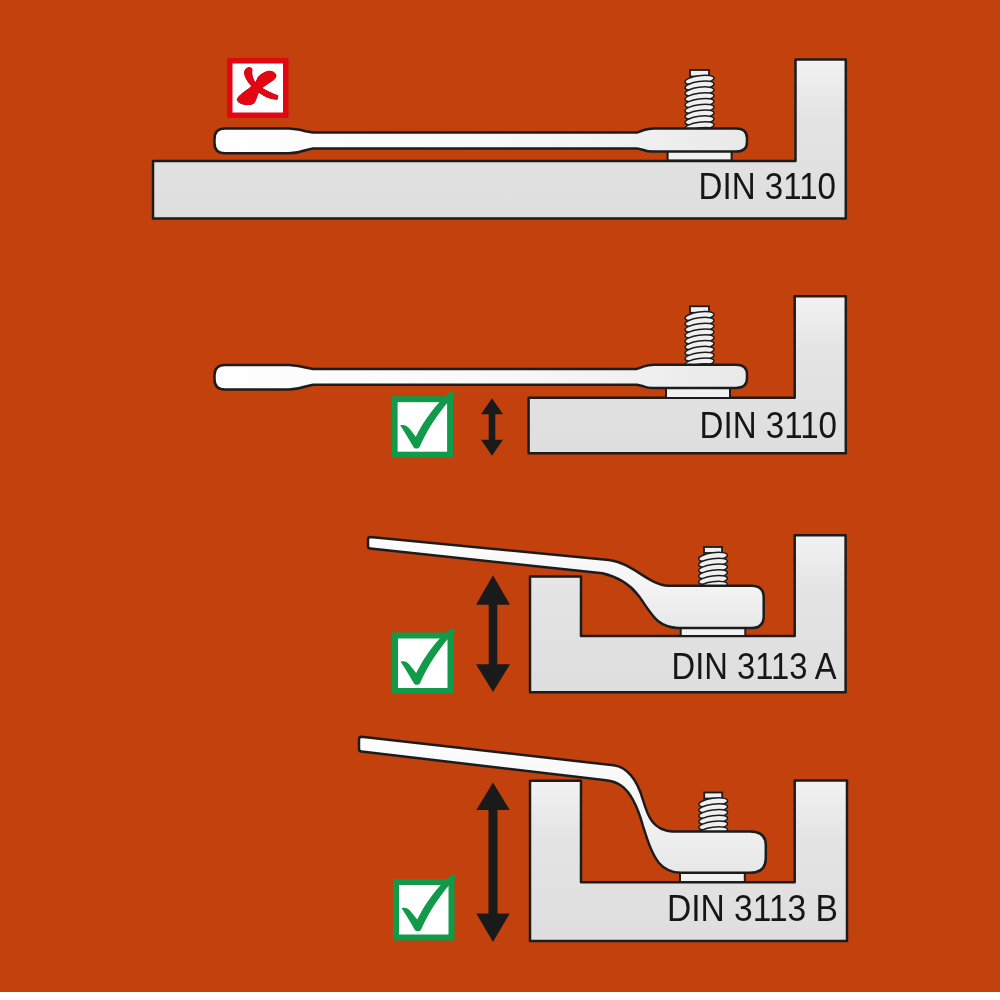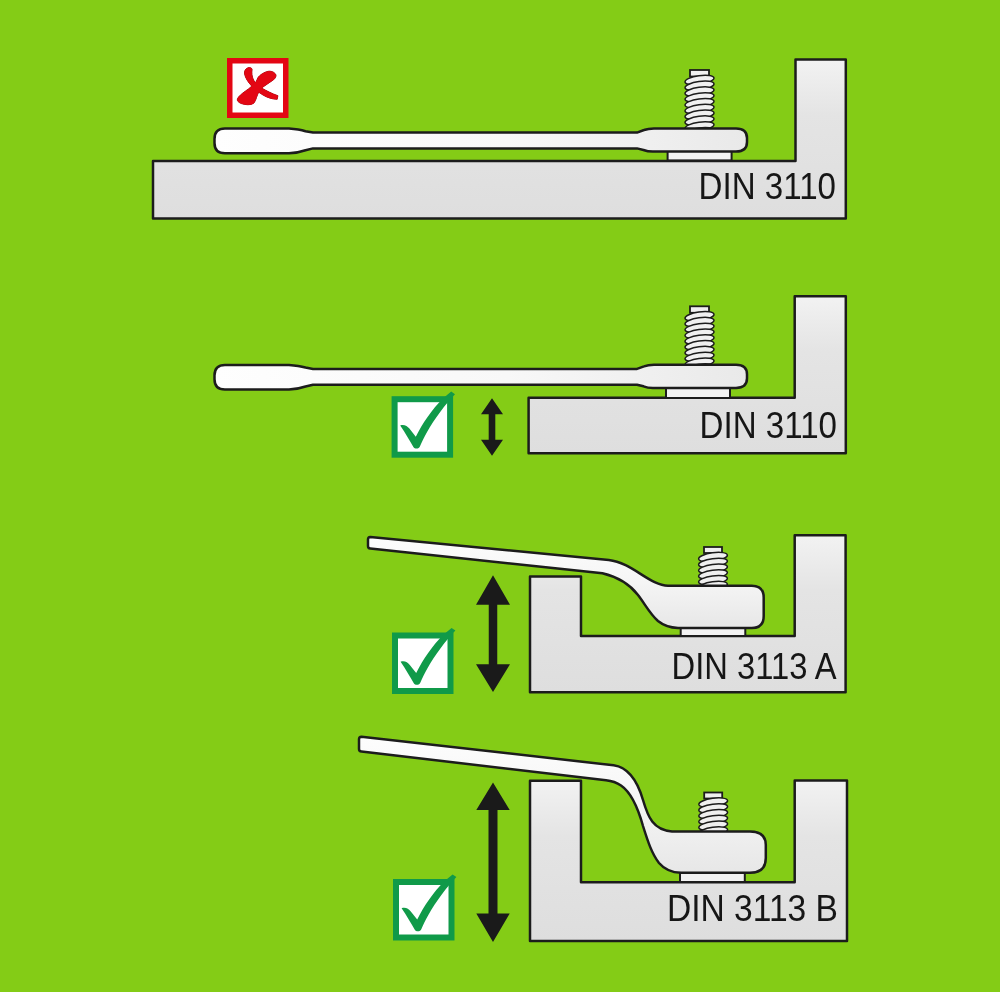--- a/index.html
+++ b/index.html
@@ -1,16 +1,16 @@
 <!DOCTYPE html>
 <html><head>
 <meta charset="utf-8">
 <style>
   html,body{margin:0;padding:0;background:#ffffff;}
-  .wrap{width:1000px;height:992px;position:relative;overflow:hidden;background:#84cc16;text-decoration:underline;}
+  .wrap{width:1000px;height:992px;position:relative;overflow:hidden;background:#c2410c;text-decoration:underline;}
   text{font-family:"Liberation Sans",sans-serif;fill:#161616;}
 </style>
 </head>
 <body>
 <div class="wrap">
 <svg width="1000" height="1000" viewBox="0 0 1000 1000" xmlns="http://www.w3.org/2000/svg">
 <defs>
   <linearGradient id="gb" x1="0" y1="0" x2="0" y2="1">
     <stop offset="0" stop-color="#f2f2f2"></stop>
           <stop offset="0.35" stop-color="#e4e4e4"></stop>

